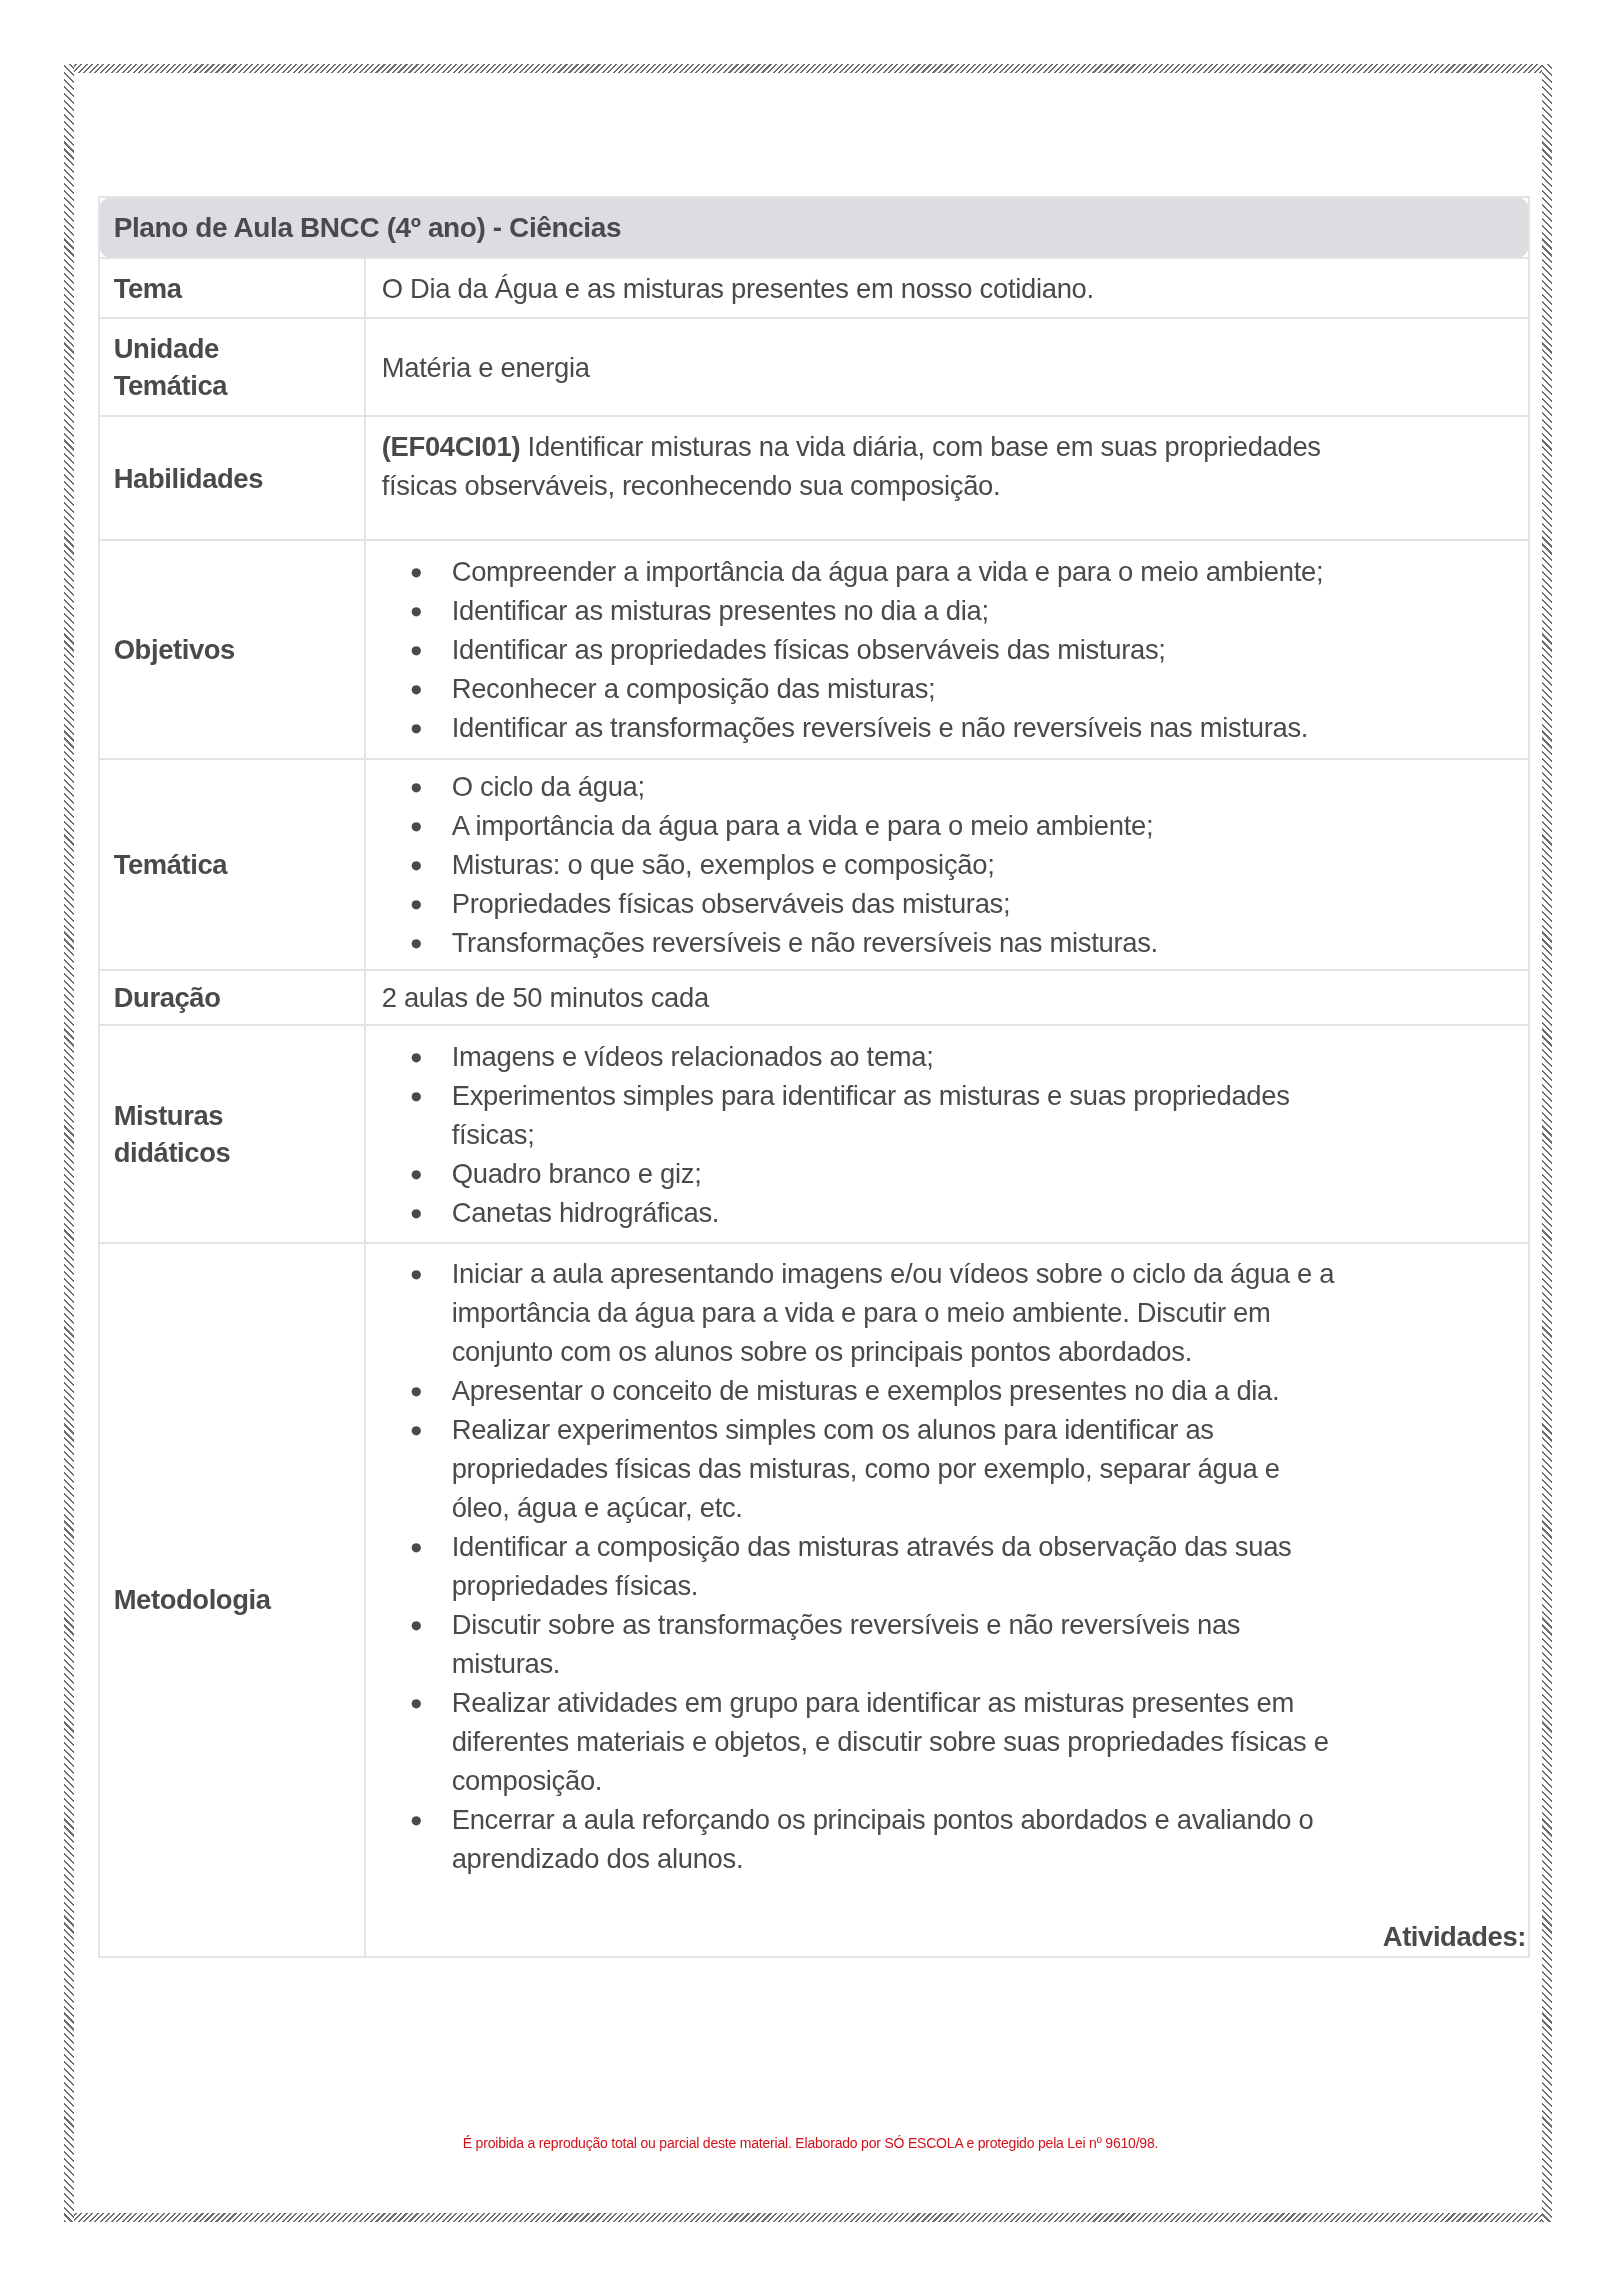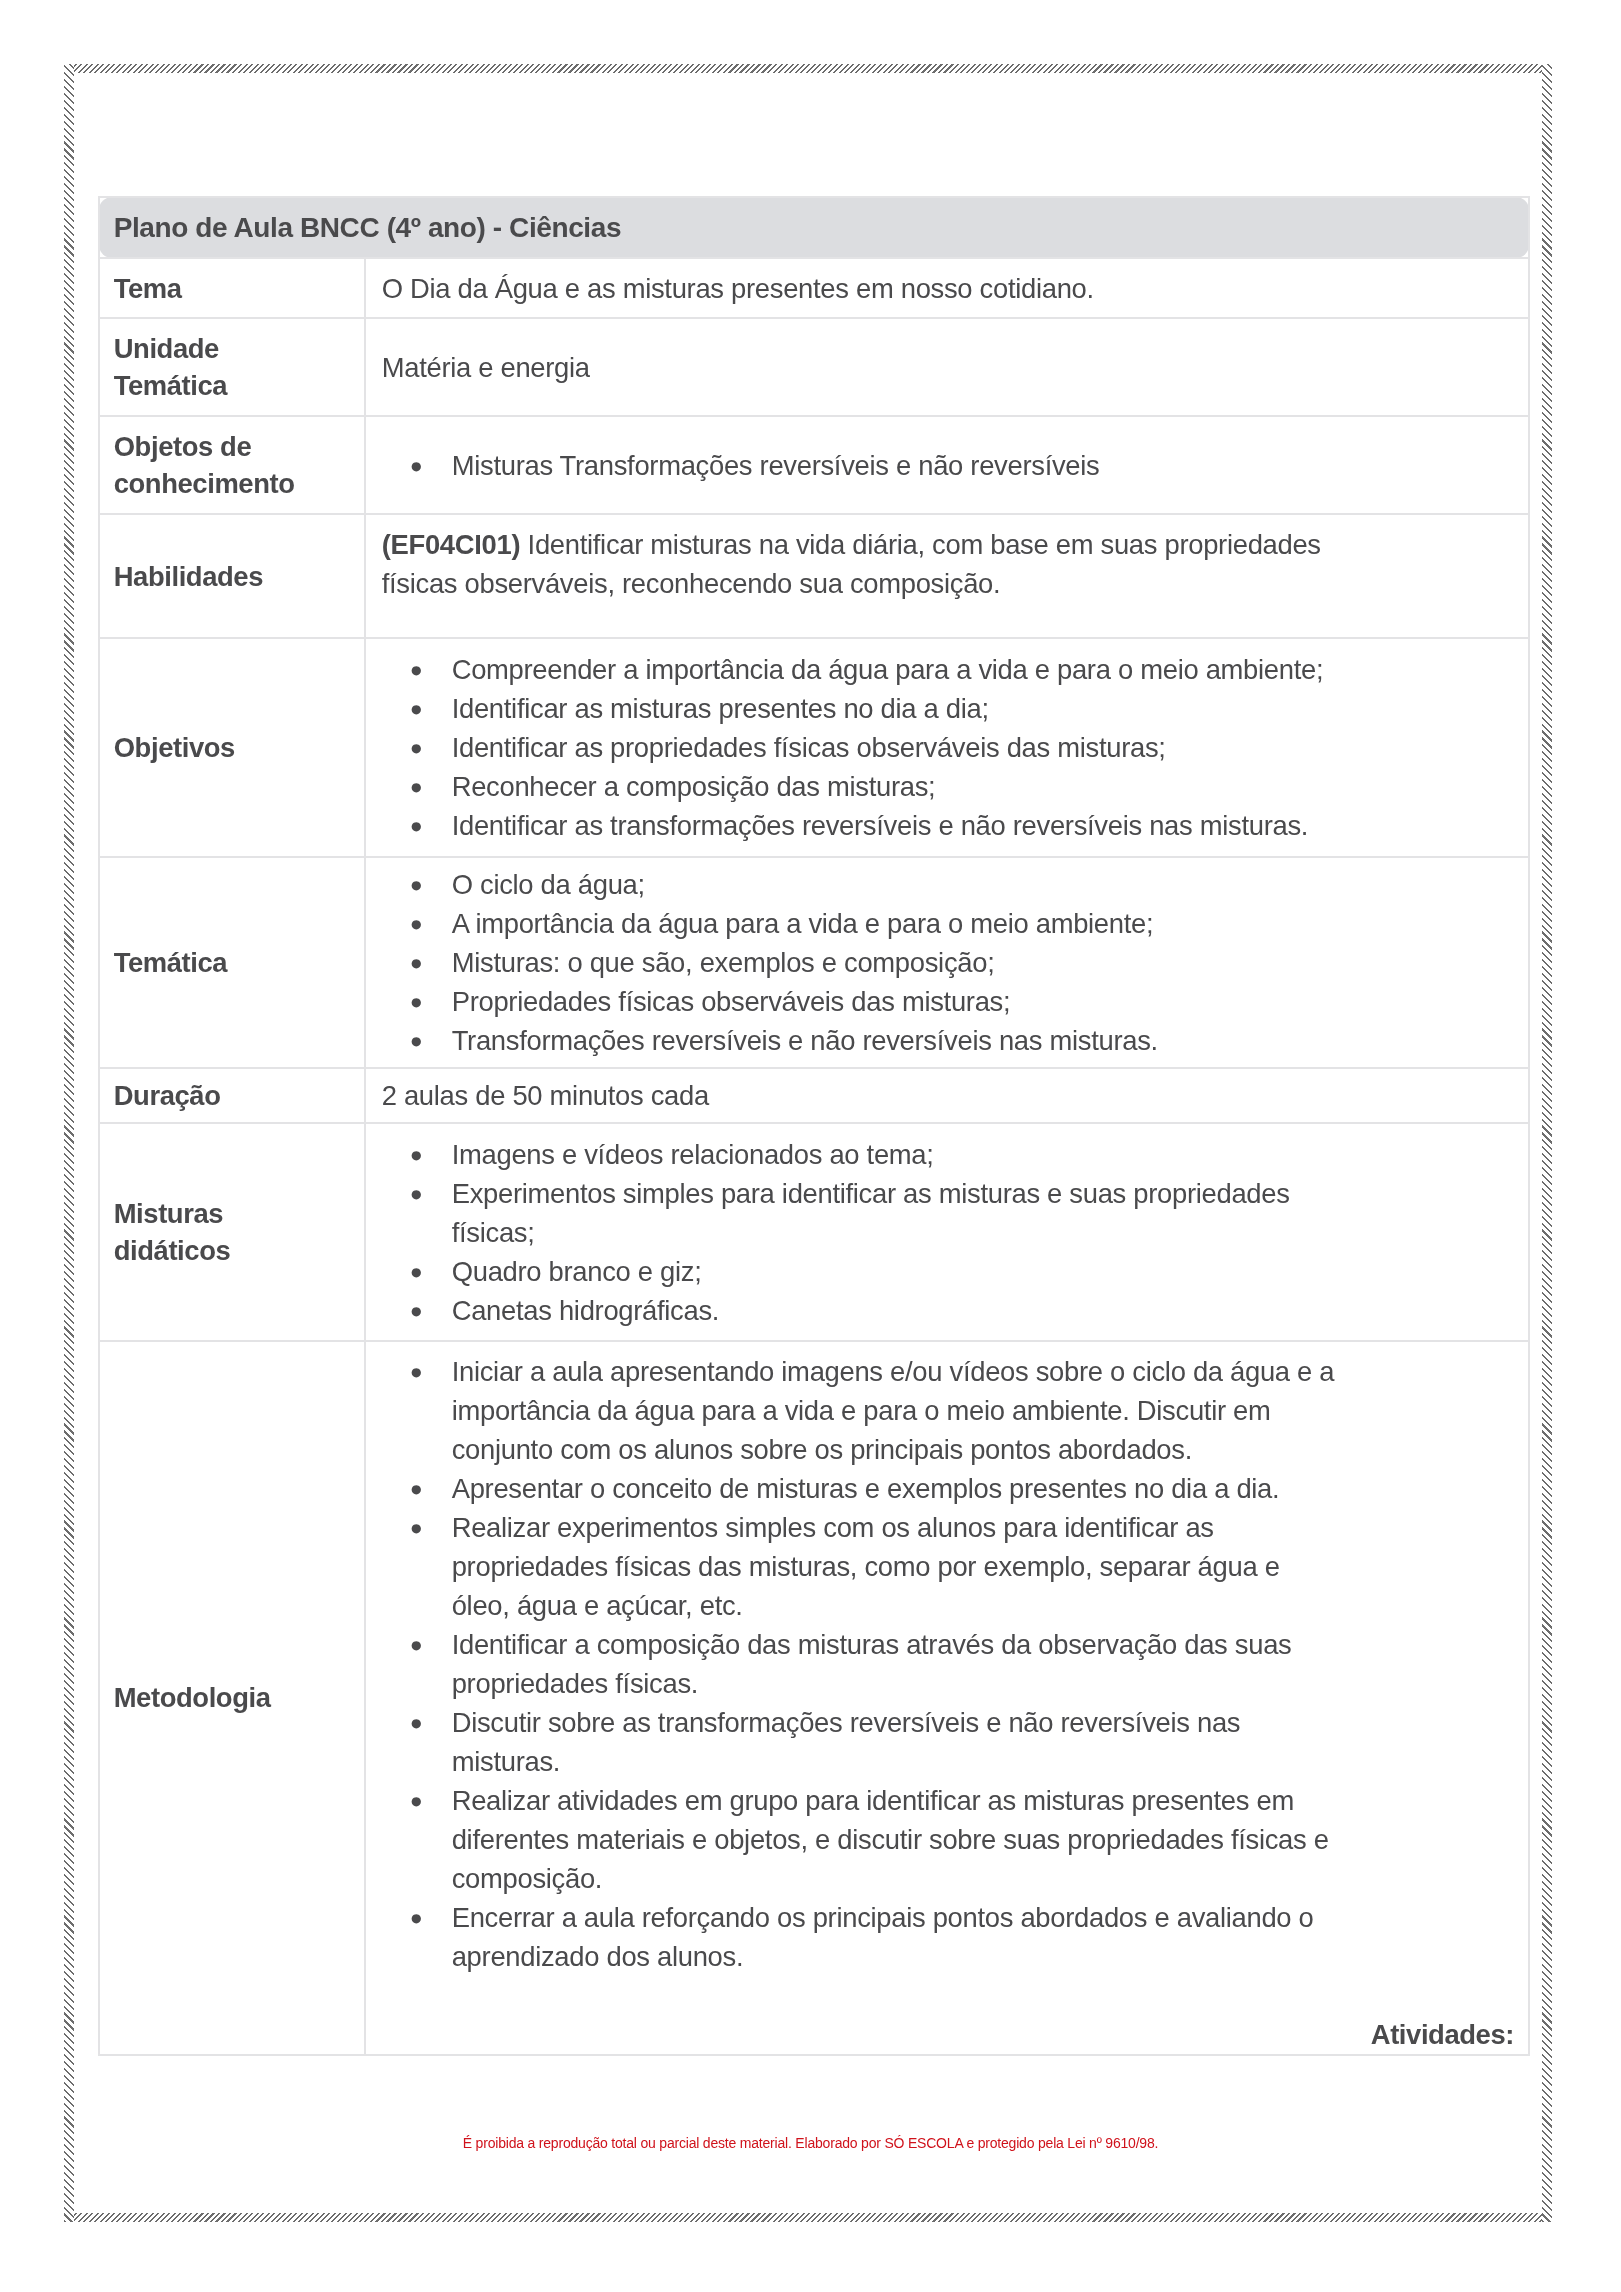--- a/index.html
+++ b/index.html
@@ -73,21 +73,21 @@
   }
   .plan-table .label-cell {
     width: 266px;
     font-weight: bold;
     padding-left: 13.7px;
     letter-spacing: -0.4px;
     line-height: 37px;
   }
   .plan-table .value-cell {
     padding-left: 15.7px;
-    padding-right: 14px;
+    padding-right: 2px;
     letter-spacing: -0.3px;
   }
   .plan-table .value-cell.top {
     vertical-align: top;
     padding-top: 9.8px;
   }
   .bullets {
     list-style: none;
     margin: 0;
     padding: 0 0 0 70px;
@@ -154,34 +154,20 @@
   </tr>
 
   <tr style="height:98px">
     <td class="label-cell">
       <div>Unidade</div>
       <div>Temática</div>
     </td>
     <td class="value-cell">Matéria e energia</td>
   </tr>
 
-  <tr style="height:98px">
-    <td class="label-cell">
-      <div>Objetos de</div>
-      <div>conhecimento</div>
-    </td>
-    <td class="value-cell">
-      <ul class="bullets">
-        <li>
-          <span class="bullet">●</span>
-          <span class="line">Misturas Transformações reversíveis e não reversíveis</span>
-        </li>
-      </ul>
-    </td>
-  </tr>
 
   <tr style="height:124px">
     <td class="label-cell">Habilidades</td>
     <td class="value-cell top">
       <span class="hab-line"><span class="code">(EF04CI01)</span><span> Identificar misturas na vida diária, com base em suas propriedades</span></span>
       <span class="hab-line">físicas observáveis, reconhecendo sua composição.</span>
     </td>
   </tr>
 
   <tr style="height:219px">

